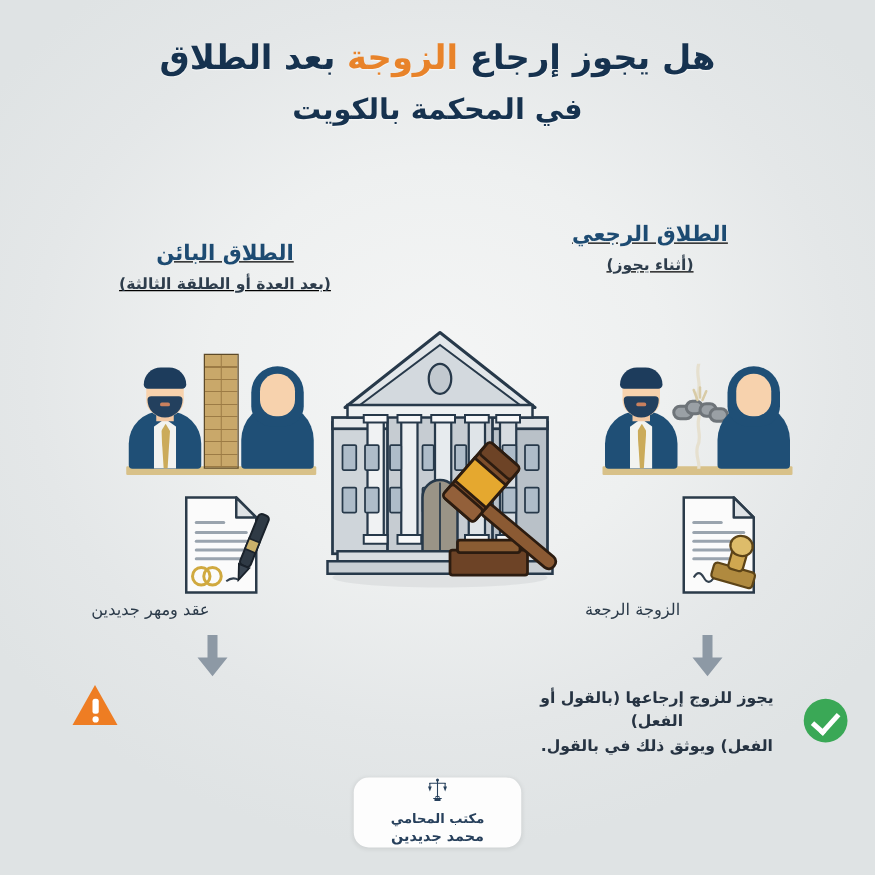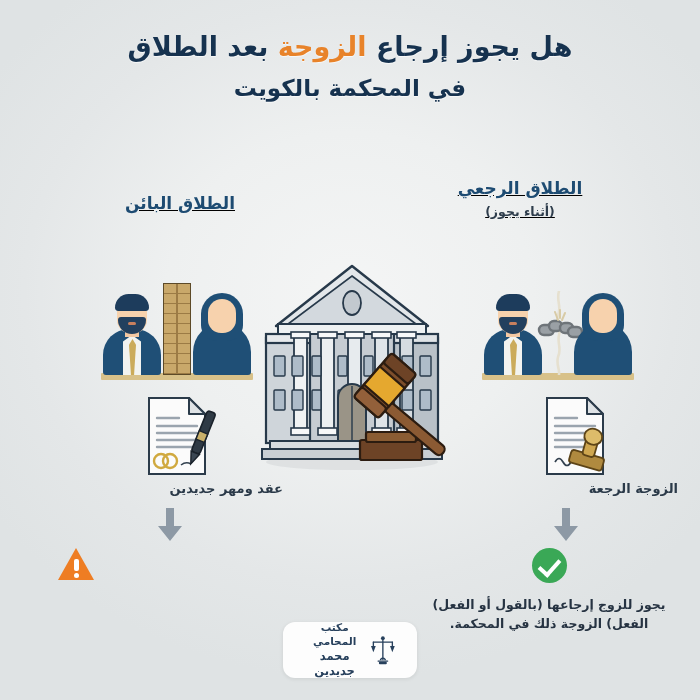--- a/index.html
+++ b/index.html
@@ -227,44 +227,43 @@
     width: 110px;
     height: 88px;
   }
   .doc-wrap.left  { left: 123px; }
   .doc-wrap.right { left: 523px; }
   
   .doc-cap {
     position: absolute;
     top: 481px;
     width: 210px;
-    text-align: right;
+    text-align: left;
     font-size: 13px;
-    font-weight: 700;
+    font-weight: 400;
     color: #2b3a49;
   }
   .doc-cap.left  { left: 73px; }
   .doc-cap.right { left: 468px; }
   
   .arrow {
     position: absolute;
     top: 508px;
     width: 26px;
     height: 34px;
   }
   .arrow.left  { left: 157px; }
   .arrow.right { left: 553px; }
   
   .concl {
     position: absolute;
     top: 548px;
     display: flex;
     align-items: center;
     gap: 11px;
-    flex-direction: column;
   }
   .concl.left  { left: 58px;  width: 250px; flex-direction: row-reverse; }
   .concl.right { left: 420px; width: 258px; }
   .concl-text {
     font-size: 12.5px;
     font-weight: 700;
     color: #263342;
     line-height: 1.55;
     text-align: center;
     flex: 1;
@@ -326,20 +325,21 @@
     height: 56px;
     background: #fdfdfd;
     border-radius: 12px;
     box-shadow: 0 1px 4px rgba(0,0,0,0.09);
     display: flex;
     align-items: center;
     justify-content: center;
     gap: 7px;
     padding: 0 22px;
     box-sizing: border-box;
+    flex-direction: column;
   }
   .footer-text {
     text-align: center;
     line-height: 1.35;
   }
   .footer-l1 {
     font-size: 10.5px;
     font-weight: 700;
     color: #27405c;
     display: block;
@@ -356,20 +356,21 @@
 
 <div id="infographic">
 
   <div class="title-block">
     <div class="title-line1"><span>هل يجوز إرجاع </span><span class="title-hl">الزوجة</span><span> بعد الطلاق</span></div>
     <div class="title-line2">في المحكمة بالكويت</div>
   </div>
 
   <div class="col-head left">
     <div class="h-main">الطلاق البائن</div>
+    <div class="h-sub">(بعد العدة أو الطلقة الثالثة)</div>
   </div>
 
   <div class="col-head right">
     <div class="h-main">الطلاق الرجعي</div>
     <div class="h-sub">(أثناء يجوز)</div>
   </div>
 
   <div class="couple left">
     <div class="ground"></div>
     <div class="person man">
@@ -556,21 +557,21 @@
       <div class="tri-dot"></div>
     </div>
   </div>
 
   <div class="concl right">
     <div class="badge">
       <div class="circ-ok"></div>
     </div>
     <div class="concl-text">
       <span>يجوز للزوج إرجاعها (بالقول أو الفعل)</span><br>
-      <span>الفعل) الزوجة ذلك في المحكمة.</span>
+      <span>الفعل) ويوثق ذلك في بالقول.</span>
     </div>
   </div>
 
   <div class="footer">
     <svg width="30" height="38" viewBox="0 0 30 38">
       <g stroke="#27405c" stroke-width="1.7" fill="none" stroke-linecap="round">
         <line x1="15" y1="5" x2="15" y2="31"></line>
         <line x1="3" y1="9" x2="27" y2="9"></line>
         <line x1="9" y1="33" x2="21" y2="33"></line>
         <line x1="3" y1="9" x2="3" y2="14"></line>

